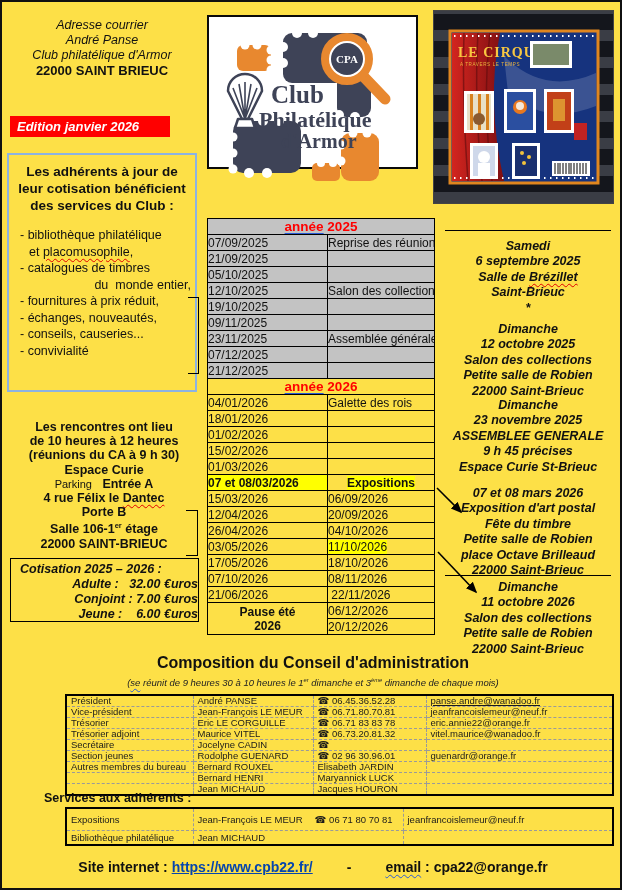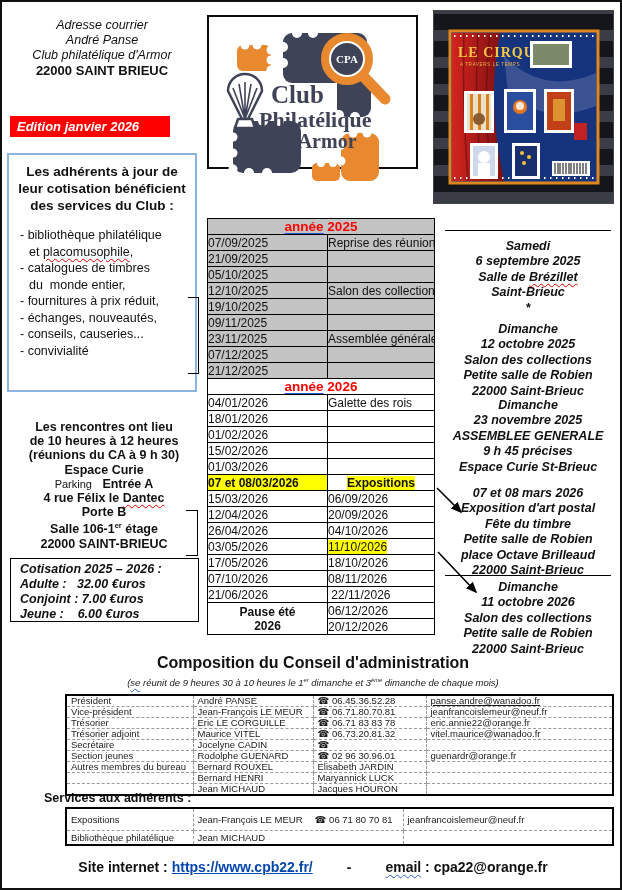--- a/index.html
+++ b/index.html
@@ -1,36 +1,36 @@
 <!DOCTYPE html>
 <html lang="fr"><head>
 <meta charset="utf-8">
 <style>
   html,body{margin:0;padding:0;background:#e9e9e9;}
   *{box-sizing:border-box;}
-  .page{position:relative;width:622px;height:890px;margin:0 auto;background:#ffffff;
+  .page{position:relative;width:622px;height:890px;margin:0 auto;background:#fde047;
         border:2px solid #101010;overflow:hidden;
         font-family:"Liberation Sans",sans-serif;color:#111;}
   .abs{position:absolute;}
 
   
   .address{left:10px;top:16px;width:180px;text-align:center;line-height:15px;font-size:12.5px;}
   .address .it{font-style:italic;}
   .address .bd{font-weight:bold;font-size:13px;}
 
   
   .banner{left:8px;top:114px;width:160px;height:21px;background:#ff0000;color:#fff;
           font-weight:bold;font-style:italic;font-size:13px;line-height:21px;padding-left:7px;}
 
   
   .bluebox{left:5px;top:151px;width:190px;height:239px;border:2px solid #8db3e2;padding:8px 4px 0 4px;}
   .bluebox .hd{font-weight:bold;font-size:13.5px;text-align:center;line-height:17px;}
   .bluebox .list{margin-top:13px;font-size:12.5px;line-height:16.5px;padding-left:7px;}
   .bluebox .cont{padding-left:9px;}
-  .pre{white-space:pre-wrap;}
+  .pre{white-space:pre-wrap;text-align:right;}
   .sq-red{text-decoration:underline wavy #e00000;text-decoration-thickness:1px;text-underline-offset:2px;margin-top:27px;}
   .sq-blue{text-decoration:underline wavy #2a5bd7;text-decoration-thickness:1px;text-underline-offset:2px;}
 
   .bracket{border-top:1.5px solid #000;border-right:1.5px solid #000;border-bottom:1.5px solid #000;}
   .bk1{left:186px;top:295px;width:11px;height:77px;}
   .bk2{left:184px;top:508px;width:12px;height:46px;}
 
   
   .meet{left:2px;top:418px;width:200px;text-align:center;font-weight:bold;font-size:12.5px;line-height:14.2px;}
   .meet .small{font-weight:normal;font-size:11px;}

